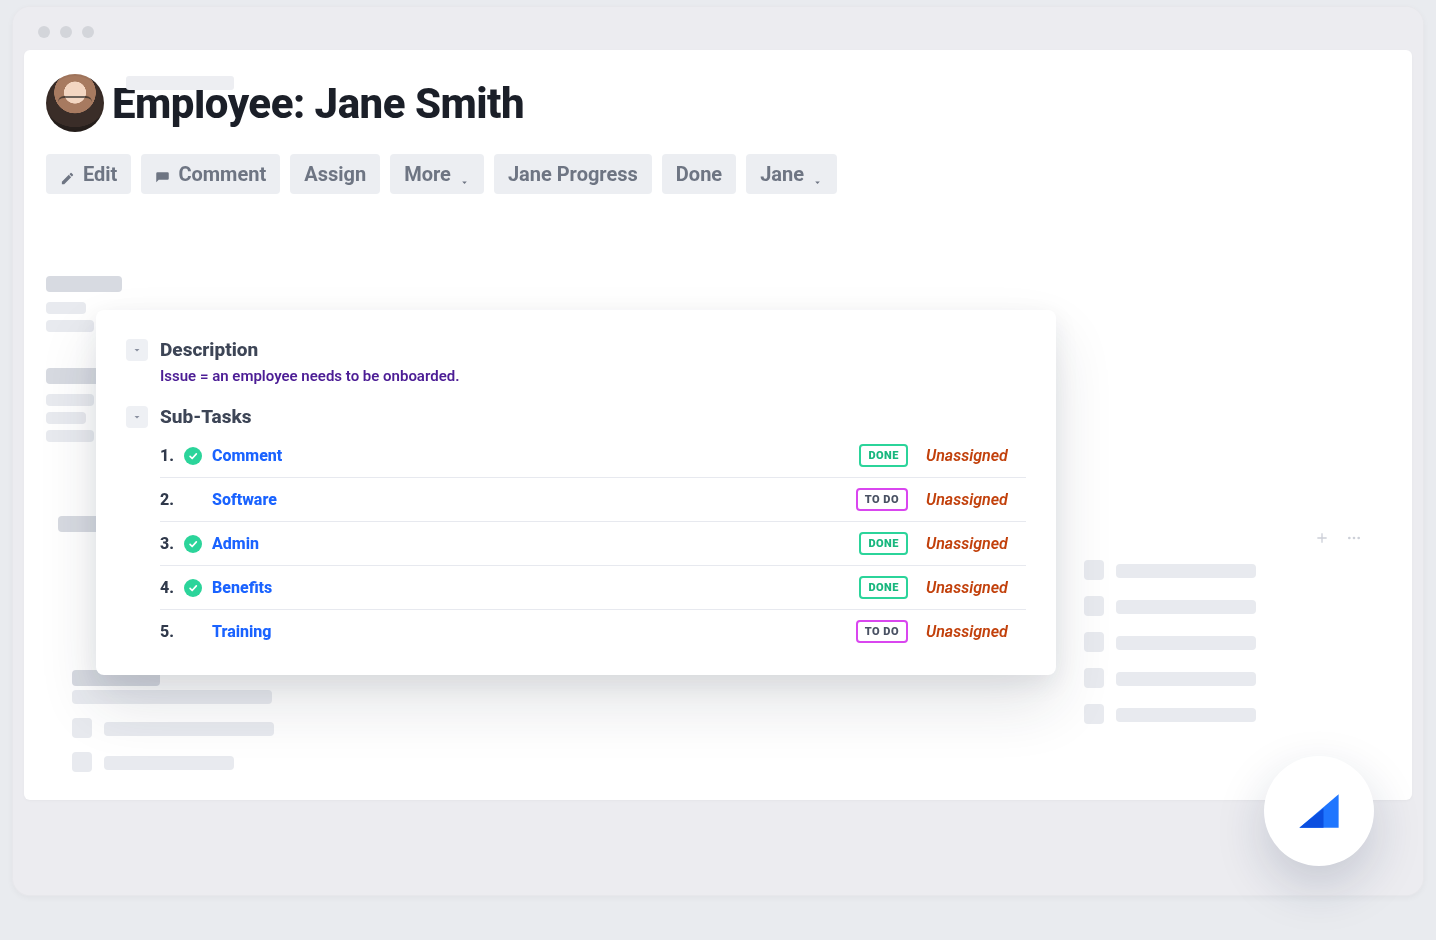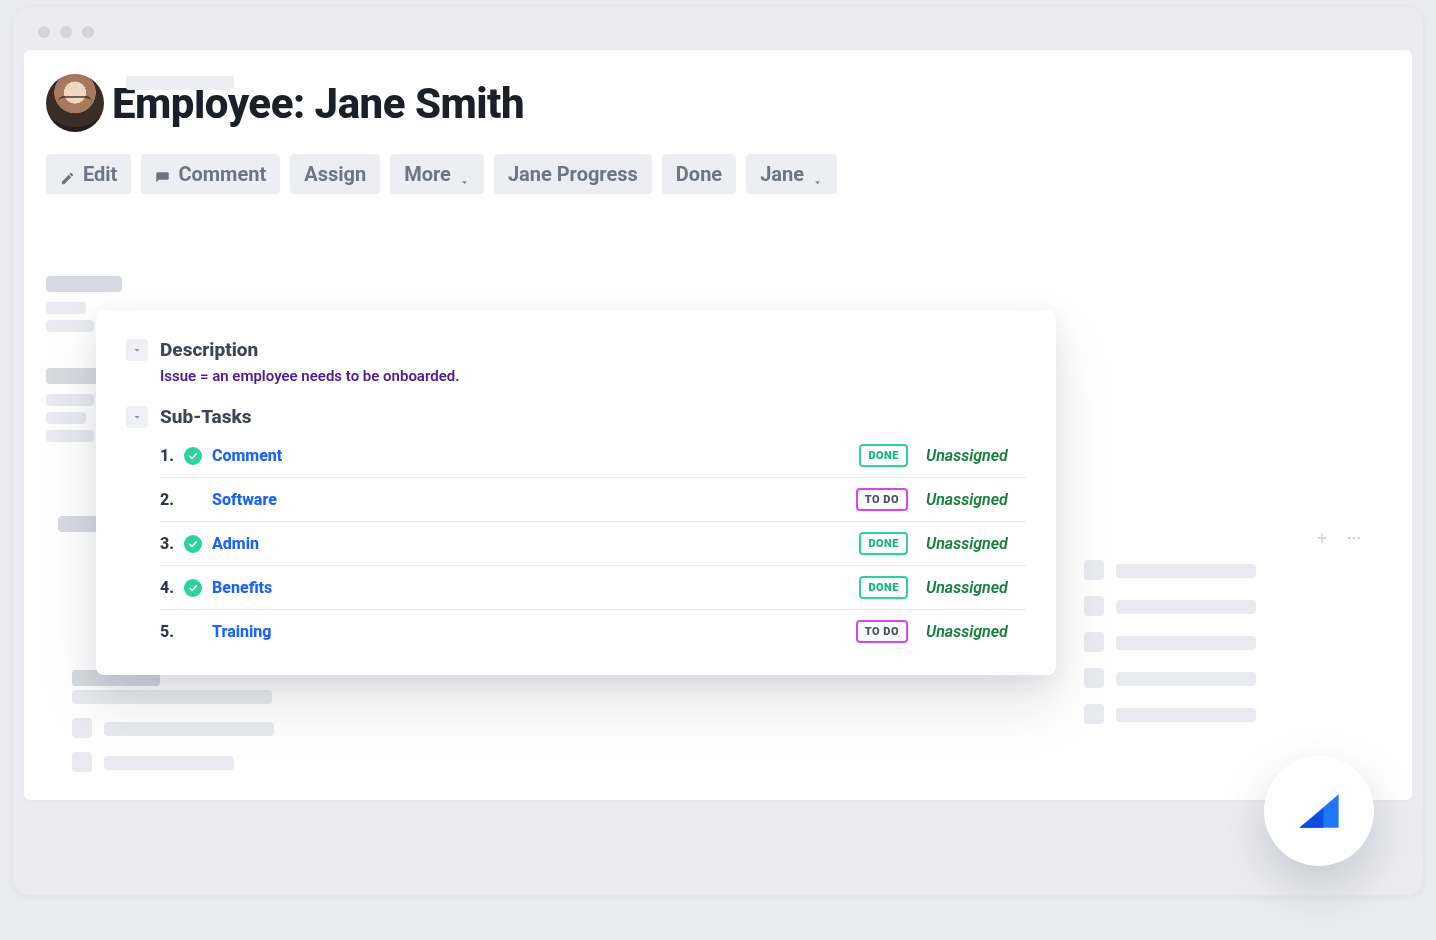--- a/index.html
+++ b/index.html
@@ -111,21 +111,21 @@
   .check svg { width: 10px; height: 10px; }
   .check-spacer { width: 28px; flex-shrink: 0; }
   .task-link { color: #1a63ff; font-weight: 800; cursor: pointer; }
   .task-spacer { flex: 1; }
   .badge {
     font-size: 11px; font-weight: 900; letter-spacing: 0.5px;
     padding: 3px 7px; border-radius: 4px; margin-right: 18px;
   }
   .badge.done { color: #18b77e; border: 2px solid #2bd49a; }
   .badge.todo { color: #4a5264; border: 2px solid #d946ef; }
-  .assignee { color: #15803d; font-style: italic; font-weight: 600; width: 100px; }
+  .assignee { color: #c2410c; font-style: italic; font-weight: 600; width: 100px; }
 
   
   .right-actions { position: absolute; right: 48px; top: 480px; display: flex; gap: 14px; align-items: center; }
   .plus-ic, .dots-ic { color: #cdd0d8; }
 
   
   .fab {
     position: absolute; right: 50px; bottom: 30px;
     width: 110px; height: 110px; border-radius: 50%;
     background: #fff; box-shadow: 0 20px 50px rgba(20,40,80,0.18);

